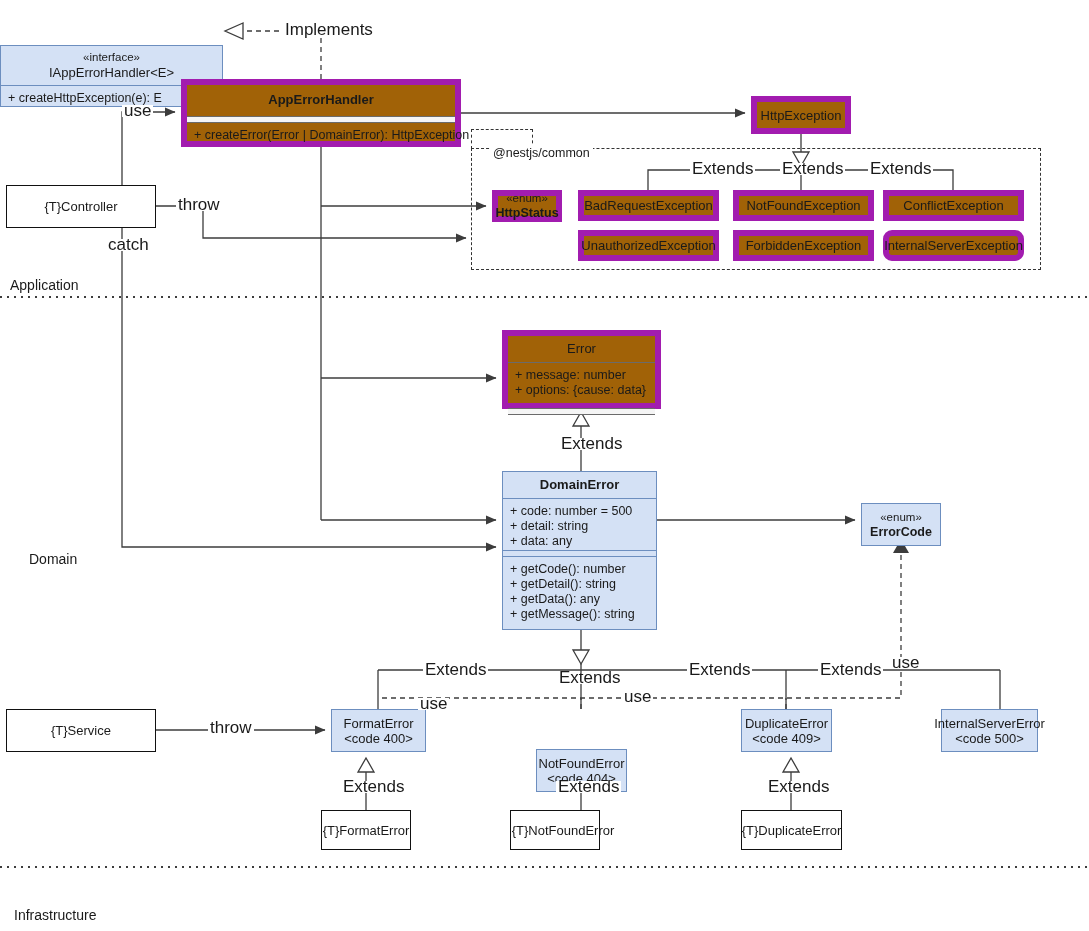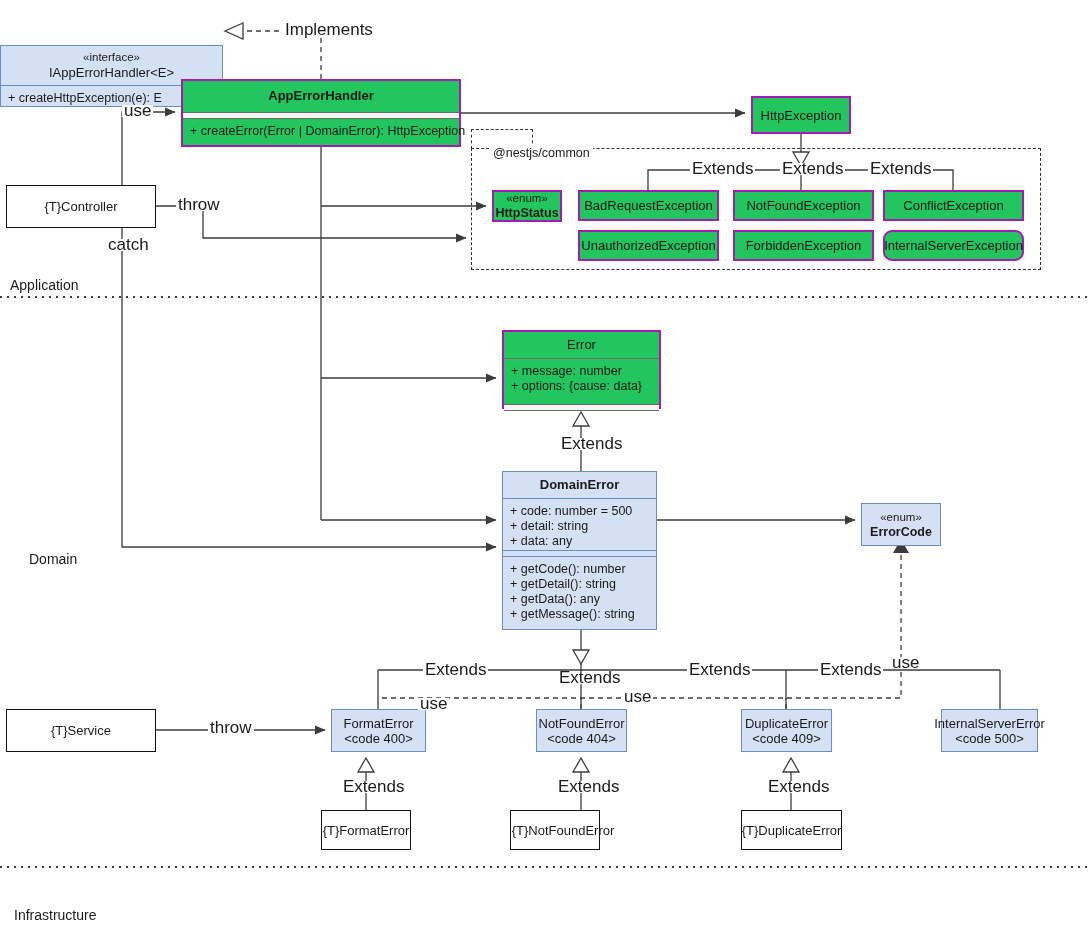--- a/index.html
+++ b/index.html
@@ -1,20 +1,20 @@
 <!DOCTYPE html>
 <html><head>
 <meta charset="utf-8">
 <style>
   html,body{margin:0;padding:0;background:#ffffff;}
   body{font-family:"Liberation Sans","DejaVu Sans",sans-serif;color:#1a1a1a;}
   #canvas{position:relative;width:1089px;height:931px;overflow:hidden;background:#ffffff;}
   svg.edges{position:absolute;left:0;top:0;width:1089px;height:931px;pointer-events:none;}
 
-  .box{position:absolute;box-sizing:border-box;border:2px solid #a21caf;background:#22c55e;}
+  .box{position:absolute;box-sizing:border-box;border:6px solid #a21caf;background:#a16207;}
   .box.plain{background:#ffffff;border:1px solid #111111;}
   .box.blue{background:#d4e1f5;border:1px solid #6c8ebf;}
 
   .title{font-size:13px;text-align:center;padding:5px 4px 5px;line-height:15px;}
   .title.bold{font-weight:bold;}
   .sep{border-top:1px solid #6b6b6b;}
   .sep.blue{border-top:1px solid #6c8ebf;}
   .attrs{font-size:12.5px;line-height:15px;padding:5px 7px 6px;}
   .attrs div{white-space:nowrap;}
   .center{display:flex;align-items:center;justify-content:center;height:100%;text-align:left;font-size:13px;line-height:15px;}
@@ -193,21 +193,21 @@
       <span style="font-weight:bold;font-size:12.5px;">ErrorCode</span>
     </div>
   </div>
 
   <div class="box blue" style="left:331px;top:709px;width:95px;height:43px;">
     <div class="center" style="flex-direction:column;">
       <span>FormatError</span>
       <span>&lt;code 400&gt;</span>
     </div>
   </div>
-  <div class="box blue" style="left:536px;top:709px;width:91px;height:43px;">
+  <div class="box blue" style="left:536px;top:749px;width:91px;height:43px;">
     <div class="center" style="flex-direction:column;">
       <span>NotFoundError</span>
       <span>&lt;code 404&gt;</span>
     </div>
   </div>
   <div class="box blue" style="left:741px;top:709px;width:91px;height:43px;">
     <div class="center" style="flex-direction:column;">
       <span>DuplicateError</span>
       <span>&lt;code 409&gt;</span>
     </div>

